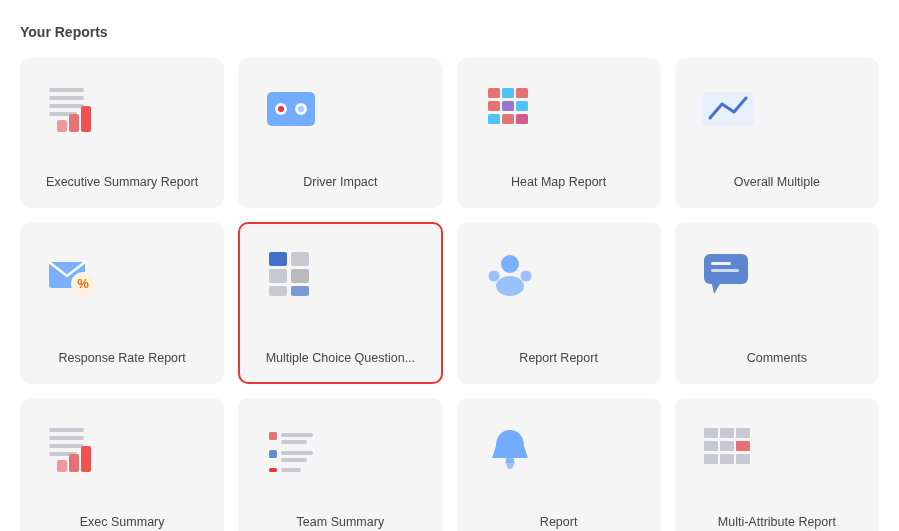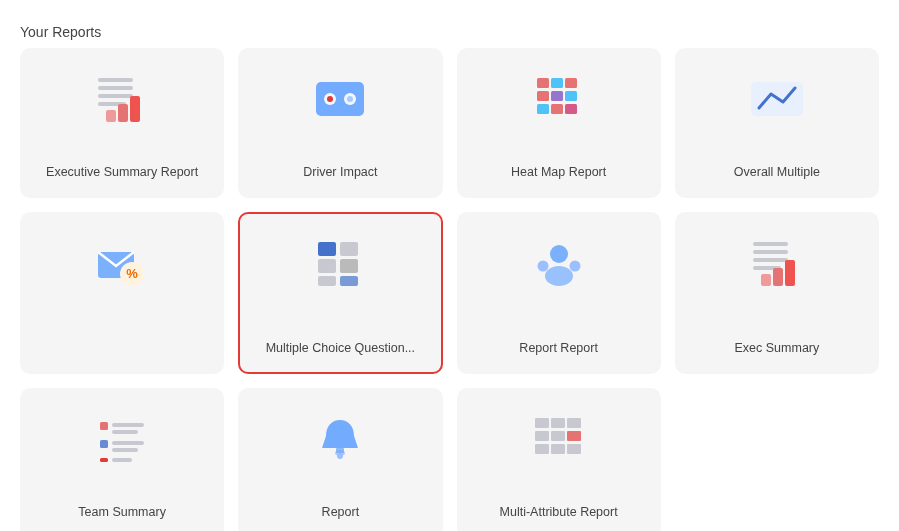--- a/index.html
+++ b/index.html
@@ -6,36 +6,35 @@
     body {
       font-family: -apple-system, BlinkMacSystemFont, 'Segoe UI', sans-serif;
       background: #ffffff;
       width: 899px;
       min-height: 531px;
       padding: 24px 20px;
       color: #333;
     }
     .page-title {
       font-size: 14px;
-      font-weight: 400;
+      font-weight: 700;
       color: #444;
-      margin-bottom: 8px;
+      margin-bottom: 18px;
     }
     .grid {
       display: grid;
       grid-template-columns: repeat(4, 1fr);
       gap: 14px;
     }
     .card {
       background: #f5f5f5;
       border-radius: 10px;
       padding: 20px 16px 16px;
       display: flex;
       flex-direction: column;
-      align-items: center;
       cursor: pointer;
       border: 2px solid transparent;
       transition: border-color 0.15s;
       min-height: 150px;
       justify-content: space-between;
     }
     .card.selected {
       border: 2.5px solid #e53935;
       gap: 36px;
     }
@@ -124,20 +123,21 @@
       <div class="card-icon">
         <svg width="64" height="52" viewBox="0 0 64 52">
 
       <rect x="8" y="14" width="36" height="26" rx="3" fill="#5c9fff" opacity="0.8"></rect>
       <polyline points="8,14 26,28 44,14" stroke="white" stroke-width="2.5" fill="none"></polyline>
 
       <circle cx="42" cy="36" r="12" fill="#fff3e0"></circle>
       <text x="42" y="40" text-anchor="middle" font-size="13" font-weight="bold" fill="#ef6c00">%</text>
     </svg>
       </div>
+      <div class="card-label">Response Rate Report</div>
     </div>
     <div class="card selected">
       <div class="card-icon">
         <svg width="64" height="52" viewBox="0 0 64 52">
 
       <rect x="10" y="4" width="18" height="14" rx="2" fill="#4472ca"></rect>
       <rect x="32" y="4" width="18" height="14" rx="2" fill="#c8c8d0"></rect>
       <rect x="10" y="21" width="18" height="14" rx="2" fill="#c8c8d0"></rect>
       <rect x="32" y="21" width="18" height="14" rx="2" fill="#7f7f7f" opacity="0.5"></rect>
       <rect x="10" y="38" width="18" height="10" rx="2" fill="#c8c8d0"></rect>
@@ -151,20 +151,31 @@
         <svg width="64" height="52" viewBox="0 0 64 52">
 
       <circle cx="32" cy="16" r="9" fill="#5c9fff" opacity="0.8"></circle>
       <ellipse cx="32" cy="38" rx="14" ry="10" fill="#5c9fff" opacity="0.6"></ellipse>
 
       <circle cx="16" cy="28" r="5.5" fill="#9bbfff"></circle>
       <circle cx="48" cy="28" r="5.5" fill="#9bbfff"></circle>
     </svg>
       </div>
       <div class="card-label">Report Report</div>
+    </div>
+    <div class="card">
+      <div class="card-icon">
+        <svg width="64" height="52" viewBox="0 0 64 52">
+      <rect x="8" y="6" width="44" height="30" rx="6" fill="#4472ca" opacity="0.85"></rect>
+      <polygon points="16,36 24,36 18,46" fill="#4472ca" opacity="0.85"></polygon>
+      <rect x="15" y="14" width="20" height="3" rx="1.5" fill="white" opacity="0.9"></rect>
+      <rect x="15" y="21" width="28" height="3" rx="1.5" fill="white" opacity="0.7"></rect>
+    </svg>
+      </div>
+      <div class="card-label">Comments</div>
     </div>
     <div class="card">
       <div class="card-icon">
         <svg width="64" height="52" viewBox="0 0 64 52">
       <rect x="8" y="4" width="35" height="4" rx="2" fill="#c8c8d0"></rect>
       <rect x="8" y="12" width="35" height="4" rx="2" fill="#c8c8d0"></rect>
       <rect x="8" y="20" width="35" height="4" rx="2" fill="#c8c8d0"></rect>
       <rect x="8" y="28" width="28" height="4" rx="2" fill="#c8c8d0"></rect>
       <rect x="28" y="30" width="10" height="18" rx="2" fill="#e57373"></rect>
       <rect x="40" y="22" width="10" height="26" rx="2" fill="#ef5350"></rect>

